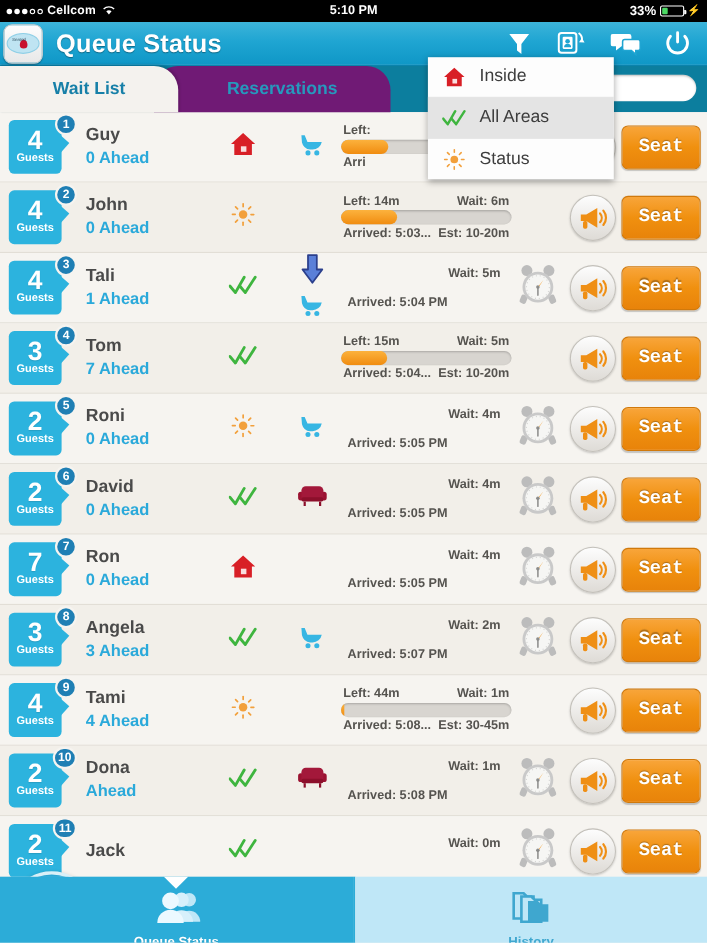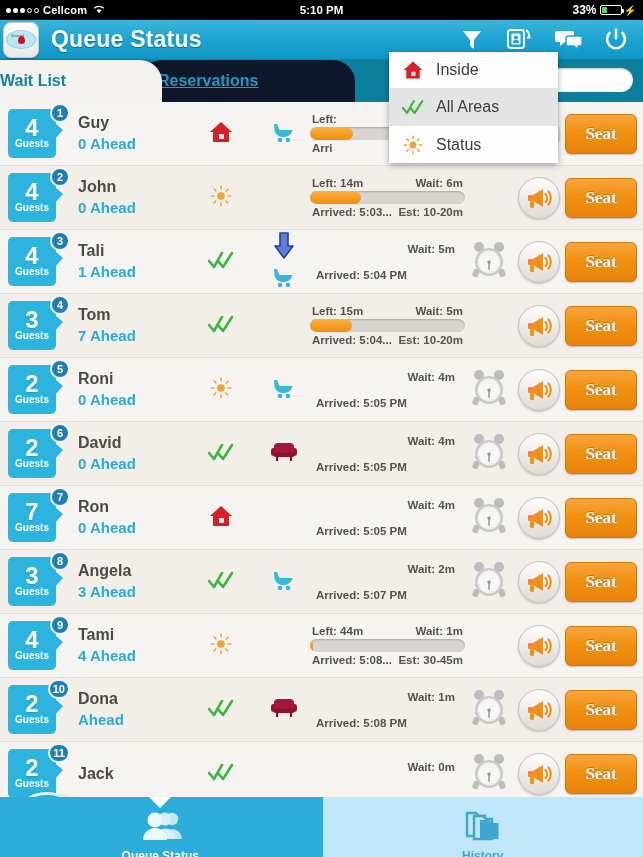--- a/index.html
+++ b/index.html
@@ -62,34 +62,34 @@
     text-shadow:0 1px 1px rgba(0,0,0,.35); margin-left:6px;
   }
   .nav-icons{margin-left:auto;display:flex;align-items:center;gap:20px;padding-right:14px;}
   .nav-ic{cursor:pointer;display:flex;align-items:center;justify-content:center;}
 
   
   .tabstrip{
     height:42px;background:#0c7e9e;position:relative;display:flex;align-items:flex-end;
   }
   .tab{
-    height:42px;display:flex;align-items:center;
+    height:42px;display:flex;align-items:center;justify-content:center;
     font-size:16px;font-weight:bold;position:relative;
   }
   .tab-active{
     width:162px;background:#f4f2ee;color:#1780a8;
     border-top-right-radius:22px;
     box-shadow:1px -1px 2px rgba(0,0,0,.12);
     z-index:3;
   }
   .tab-inactive{
     width:215px;margin-left:-22px;
-    background:#0f172a;color:#2699bd;
+    background:#701a75;color:#2699bd;
     border-top-left-radius:22px;border-top-right-radius:22px;
-    z-index:2;padding-left:18px;text-decoration:underline;
+    z-index:2;padding-left:18px;
   }
   .tab-fill{flex:1;background:#0c7e9e;height:42px;}
   .searchwrap{
     position:absolute;right:10px;top:8px;width:235px;height:24px;z-index:1;
   }
   .searchbox{
     width:100%;height:100%;border-radius:12px;background:#fff;border:none;
     padding:0 10px;font-size:13px;color:#333;font-family:"Liberation Sans",sans-serif;
     box-shadow:inset 0 1px 2px rgba(0,0,0,.25);
   }
@@ -150,21 +150,21 @@
     background:linear-gradient(180deg,#fdfdfd,#dedbd6);
     border:1px solid #c3c0ba;display:flex;align-items:center;justify-content:center;
     box-shadow:0 1px 2px rgba(0,0,0,.2);
   }
   .seatcol{flex:1;display:flex;align-items:center;justify-content:flex-end;padding-right:12px;}
   .seat{
     width:72px;height:40px;border-radius:6px;border:1px solid #d0790c;
     background:linear-gradient(180deg,#f8a53a 0%,#f0900f 50%,#e8830a 100%);
     color:#fff;font-size:17px;font-weight:bold;
     text-shadow:0 -1px 1px rgba(0,0,0,.3);
-    font-family:Liberation Serif, serif;cursor:pointer;
+    font-family:Liberation Mono, monospace;cursor:pointer;
     box-shadow:0 1px 1px rgba(0,0,0,.2);
   }
 
   
   .dropdown{
     position:absolute;left:389px;top:52px;width:169px;z-index:40;
     background:#fdfdfd;box-shadow:0 2px 6px rgba(0,0,0,.35);
   }
   .dd-item{
     height:37px;display:flex;align-items:center;gap:12px;padding-left:13px;

